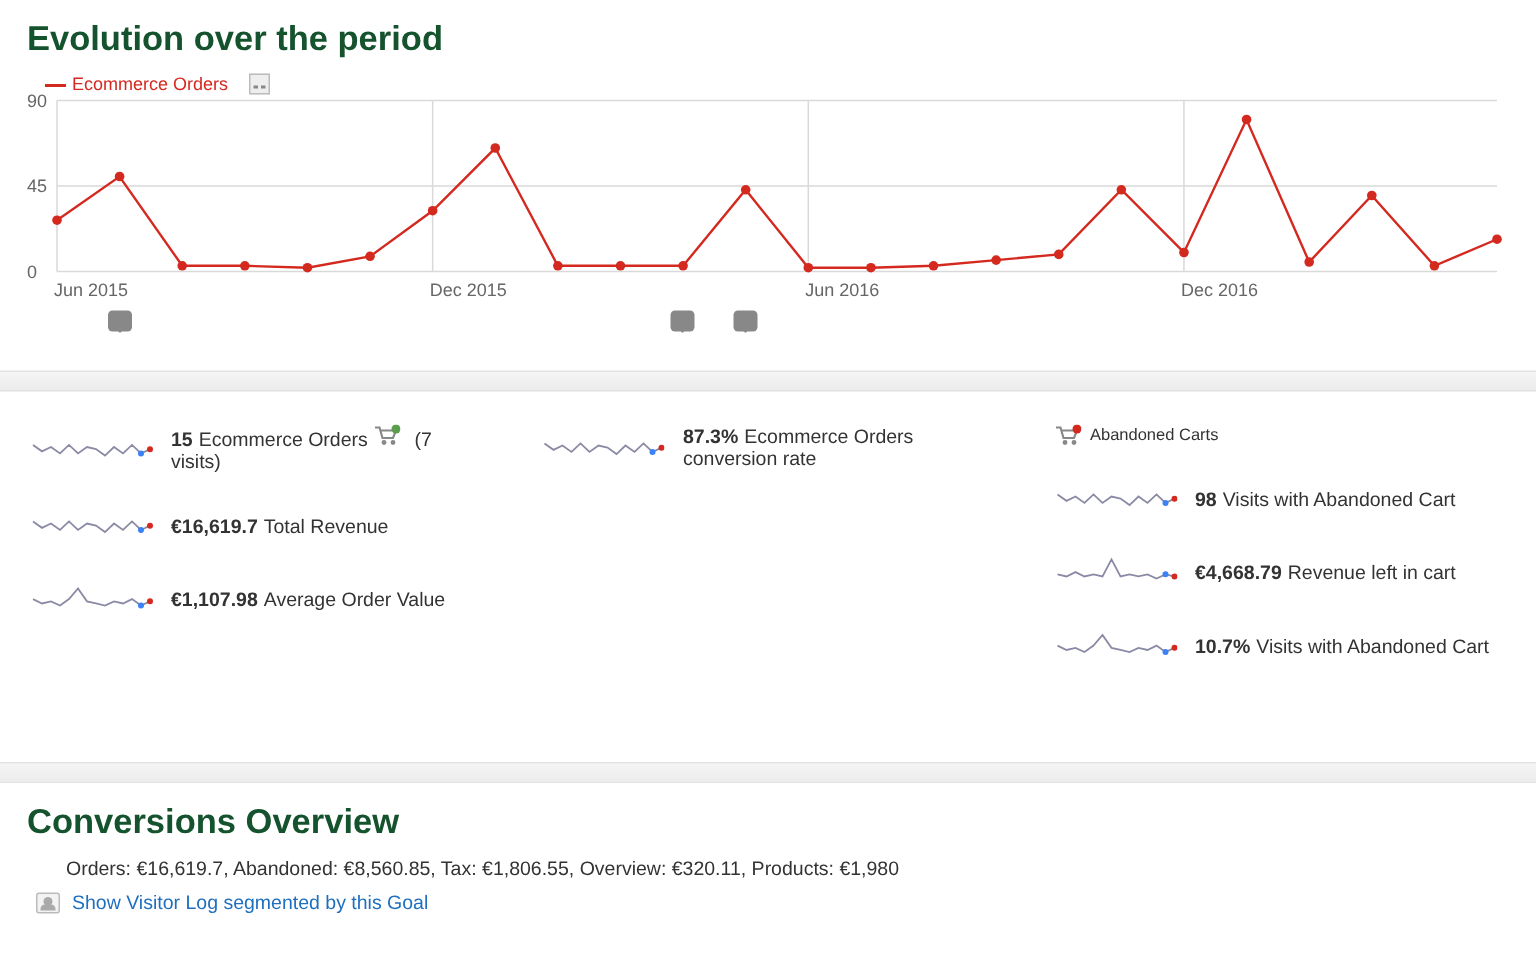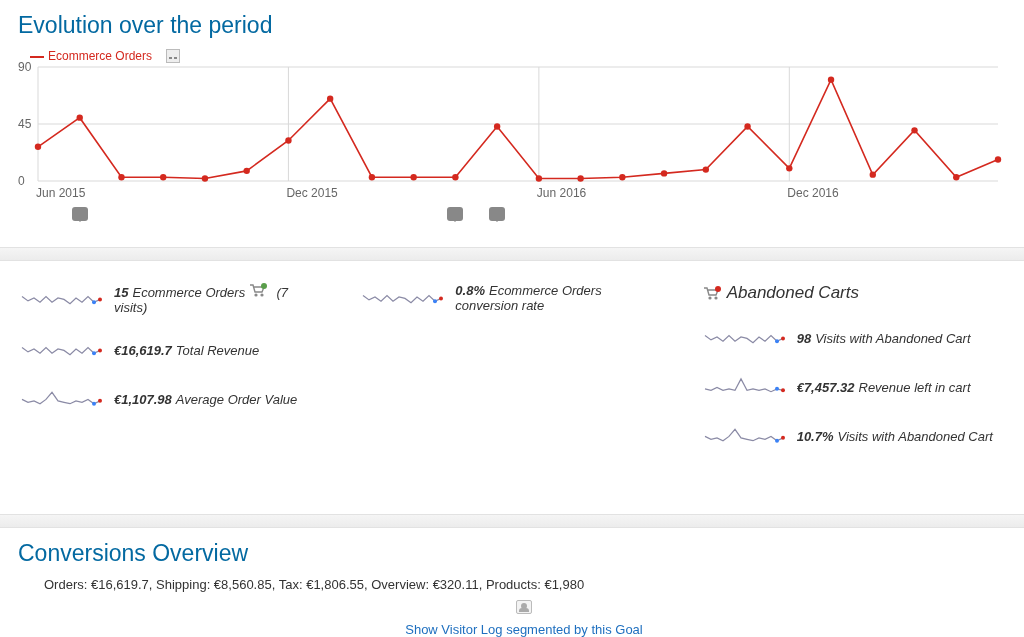--- a/index.html
+++ b/index.html
@@ -5,22 +5,22 @@
   * { box-sizing: border-box; margin: 0; padding: 0; }
   body {
     font-family: -apple-system, BlinkMacSystemFont, "Segoe UI", Arial, sans-serif;
     background: #fff;
     color: #333;
     width: 1024px;
     font-size: 13px;
   }
   .section-title {
     font-size: 23px;
-    font-weight: 400;
-    color: #0369a1;
+    font-weight: 700;
+    color: #14532d;
     padding: 12px 16px 6px 18px;
   }
   
   .chart-wrap {
     position: relative;
     margin: 4px 18px 0 18px;
   }
   .legend {
     position: absolute;
     top: 0;
@@ -56,49 +56,48 @@
     border-top:1px solid #e2e2e2;
     border-bottom:1px solid #e2e2e2;
     margin: 38px 0 0 0;
   }
   
   .metrics {
     display: grid;
     grid-template-columns: 1fr 1fr 1fr;
     gap: 4px 40px;
     padding: 22px 20px 26px 20px;
-    font-style: italic;
   }
   .col { display:flex; flex-direction:column; gap:22px; }
   .metric {
     display:flex; align-items:center; gap:12px; font-size:13px; color:#333;
   }
   .metric .label { display:inline; }
   .metric b { font-weight:700; margin-right:4px;}
   .spark { flex: 0 0 82px; }
   .visits { margin-left:6px;}
-  .cart-head { display:flex; align-items:center; gap:6px; font-size:17px; color:#333;}
+  .cart-head { display:flex; align-items:center; gap:6px; font-size:11px; color:#333;}
   
   .conv-body { padding: 0 0 20px 18px; }
   .conv-line { padding: 4px 0 8px 26px; font-size:13px; }
   .conv-link {
     display:flex; align-items:center; gap:8px;
     color:#1e6fbf; font-size:13px; padding-left:6px;
   }
   .conv-link .uicon{
     width:16px;height:14px;border:1px solid #bbb;background:#f3f3f3;display:inline-block;border-radius:2px;
     position:relative;
   }
   .conv-link .uicon::before{
     content:""; position:absolute; left:4px; top:2px; width:6px; height:6px; border-radius:50%; background:#aaa;
   }
   .conv-link .uicon::after{
     content:""; position:absolute; left:2px; bottom:1px; width:10px; height:4px; border-radius:3px 3px 0 0; background:#aaa;
   }
-  a { text-decoration:none; cursor:pointer;flex-direction:column; }
+  a { text-decoration:none; cursor:pointer; }
 </style>
 </head>
 <body>
 
 <h2 class="section-title">Evolution over the period</h2>
 
 <div class="chart-wrap">
   <div class="legend">
     <span>
       <span class="dash"></span><span>Ecommerce Orders</span>
@@ -187,21 +186,21 @@
     <span class="label"><b>€1,107.98</b>Average Order Value</span>
       </div>
     </div>
   <div class="col" id="col-mid">
       <div class="metric">
         <span class="spark"><svg width="82" height="24">
     <path d="M2.0 10.6 L8.0 14.9 L14.0 12.0 L20.0 16.3 L26.0 10.6 L32.0 16.3 L38.0 12.0 L44.0 13.4 L50.0 17.7 L56.0 12.0 L62.0 16.3 L68.0 10.6 L74.0 16.3 L80.0 13.4" fill="none" stroke="#8a8aa5" stroke-width="1.2"></path>
     <circle cx="74" cy="16.285714285714285" r="2" fill="#3b82f6"></circle>
     <circle cx="80" cy="13.428571428571427" r="2" fill="#d4291f"></circle>
   </svg></span>
-    <span class="label"><b>0.8%</b>Ecommerce Orders conversion rate</span>
+    <span class="label"><b>87.3%</b>Ecommerce Orders conversion rate</span>
       </div>
     </div>
   <div class="col" id="col-right">
       <div class="cart-head">
         <svg width="18" height="14">
     <path d="M1 2 h3 l2 7 h7 l2-5 h-10" fill="none" stroke="#888" stroke-width="1.4"></path>
     <circle cx="7" cy="12" r="1.6" fill="#888"></circle>
           <circle cx="13" cy="12" r="1.6" fill="#888"></circle>
     <circle cx="15" cy="3" r="3" fill="#d4291f"></circle>
   </svg>
@@ -214,37 +213,37 @@
     <circle cx="80" cy="13.428571428571427" r="2" fill="#d4291f"></circle>
   </svg></span>
     <span class="label"><b>98</b>Visits with Abandoned Cart</span>
       </div>
       <div class="metric">
         <span class="spark"><svg width="82" height="24">
     <path d="M2.0 14.9 L8.0 16.3 L14.0 13.4 L20.0 16.3 L26.0 14.9 L32.0 16.3 L38.0 4.9 L44.0 16.3 L50.0 14.9 L56.0 16.3 L62.0 14.9 L68.0 17.7 L74.0 14.9 L80.0 16.3" fill="none" stroke="#8a8aa5" stroke-width="1.2"></path>
     <circle cx="74" cy="14.857142857142858" r="2" fill="#3b82f6"></circle>
     <circle cx="80" cy="16.285714285714285" r="2" fill="#d4291f"></circle>
   </svg></span>
-    <span class="label"><b>€7,457.32</b>Revenue left in cart</span>
+    <span class="label"><b>€4,668.79</b>Revenue left in cart</span>
       </div>
       <div class="metric">
         <span class="spark"><svg width="82" height="24">
     <path d="M2.0 13.4 L8.0 16.3 L14.0 14.9 L20.0 17.7 L26.0 13.4 L32.0 6.3 L38.0 14.9 L44.0 16.3 L50.0 17.7 L56.0 14.9 L62.0 16.3 L68.0 13.4 L74.0 17.7 L80.0 14.9" fill="none" stroke="#8a8aa5" stroke-width="1.2"></path>
     <circle cx="74" cy="17.714285714285715" r="2" fill="#3b82f6"></circle>
     <circle cx="80" cy="14.857142857142858" r="2" fill="#d4291f"></circle>
   </svg></span>
     <span class="label"><b>10.7%</b>Visits with Abandoned Cart</span>
       </div>
     </div>
 </div>
 
 <div class="gap"></div>
 
 <h2 class="section-title">Conversions Overview</h2>
 <div class="conv-body">
   <div class="conv-line">
-    <span>Orders: </span><span>€16,619.7</span><span>, Shipping: </span><span>€8,560.85</span><span>, Tax: </span><span>€1,806.55</span><span>, Overview: </span><span>€320.11</span><span>, Products: </span><span>€1,980</span>
+    <span>Orders: </span><span>€16,619.7</span><span>, Abandoned: </span><span>€8,560.85</span><span>, Tax: </span><span>€1,806.55</span><span>, Overview: </span><span>€320.11</span><span>, Products: </span><span>€1,980</span>
   </div>
   <a class="conv-link">
     <span class="uicon"></span>
     <span>Show Visitor Log segmented by this Goal</span>
   </a>
 </div>
 
 </body></html>

